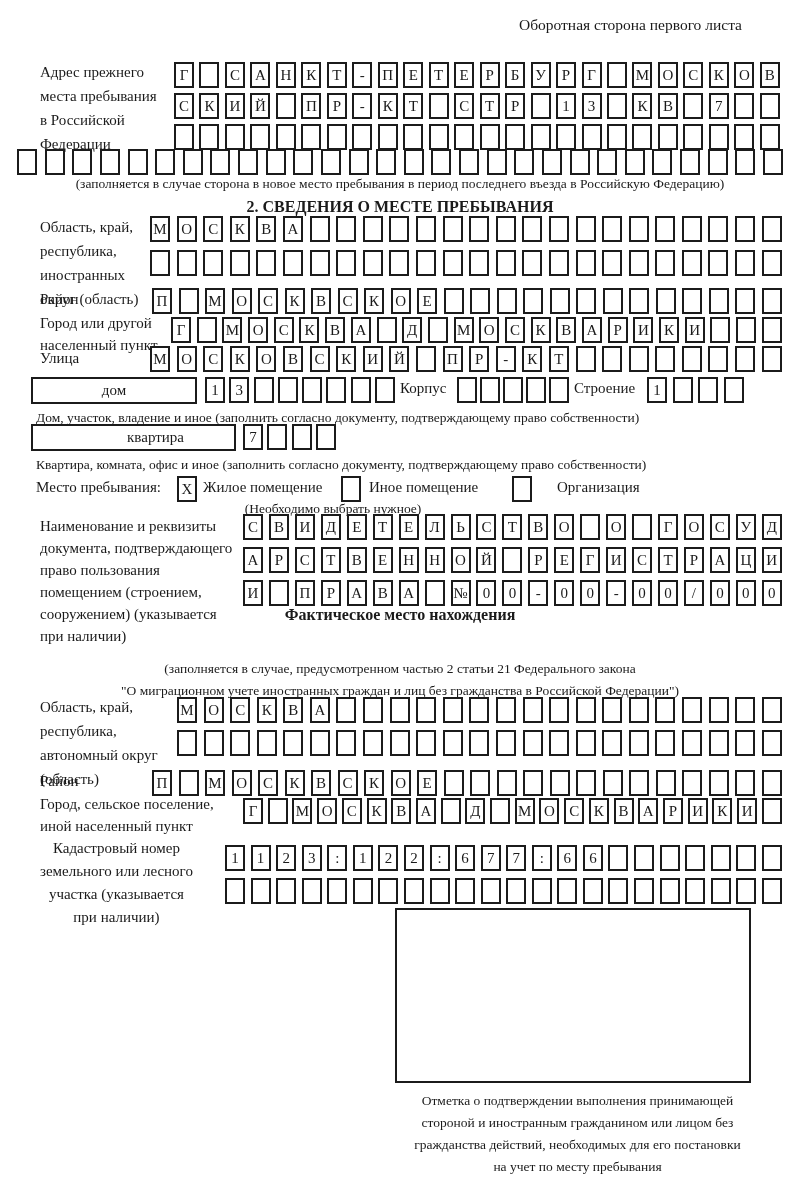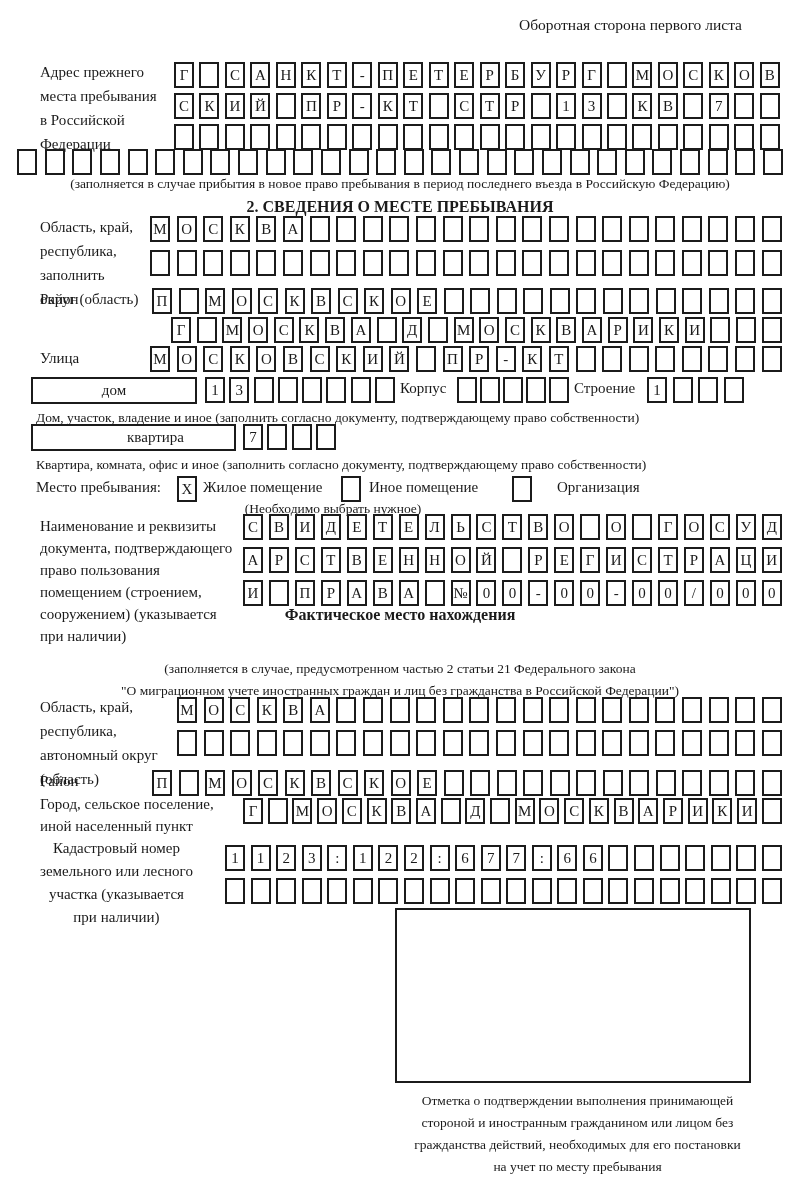--- a/index.html
+++ b/index.html
@@ -142,28 +142,28 @@
       <span class="cell"></span>
       <span class="cell"></span>
       <span class="cell"></span>
       <span class="cell"></span>
       <span class="cell"></span>
       <span class="cell"></span>
       <span class="cell"></span>
       <span class="cell"></span>
       <span class="cell"></span>
     </div>
-  <div class="note center" style="top:176px;left:0;width:800px;">(заполняется в случае прибытия в новое право пребывания в период последнего въезда в Российскую Федерацию)</div>
+  <div class="note center" style="top:176px;left:0;width:800px;">(заполняется в случае сторона в новое место пребывания в период последнего въезда в Российскую Федерацию)</div>
 
   <div class="hdr" style="top:198px;">2. СВЕДЕНИЯ О МЕСТЕ ПРЕБЫВАНИЯ</div>
 
   <div class="lbl-block" style="top:215px;left:40px;line-height:24px;">
     <div>Область, край,</div>
     <div>республика,</div>
-    <div>заполнить</div>
+    <div>иностранных</div>
     <div>округ (область)</div>
   </div>
   <div class="cellrow" style="top:216px;left:150px;width:632px;">
       <span class="cell">М</span>
       <span class="cell">О</span>
       <span class="cell">С</span>
       <span class="cell">К</span>
       <span class="cell">В</span>
       <span class="cell">А</span>
       <span class="cell"></span>
@@ -233,20 +233,24 @@
       <span class="cell"></span>
       <span class="cell"></span>
       <span class="cell"></span>
       <span class="cell"></span>
       <span class="cell"></span>
       <span class="cell"></span>
       <span class="cell"></span>
       <span class="cell"></span>
     </div>
 
+  <div class="lbl-block" style="top:312px;left:40px;line-height:22px;">
+    <div>Город или другой</div>
+    <div>населенный пункт</div>
+  </div>
   <div class="cellrow" style="top:317px;left:171px;width:611px;">
       <span class="cell">Г</span>
       <span class="cell"></span>
       <span class="cell">М</span>
       <span class="cell">О</span>
       <span class="cell">С</span>
       <span class="cell">К</span>
       <span class="cell">В</span>
       <span class="cell">А</span>
       <span class="cell"></span>

